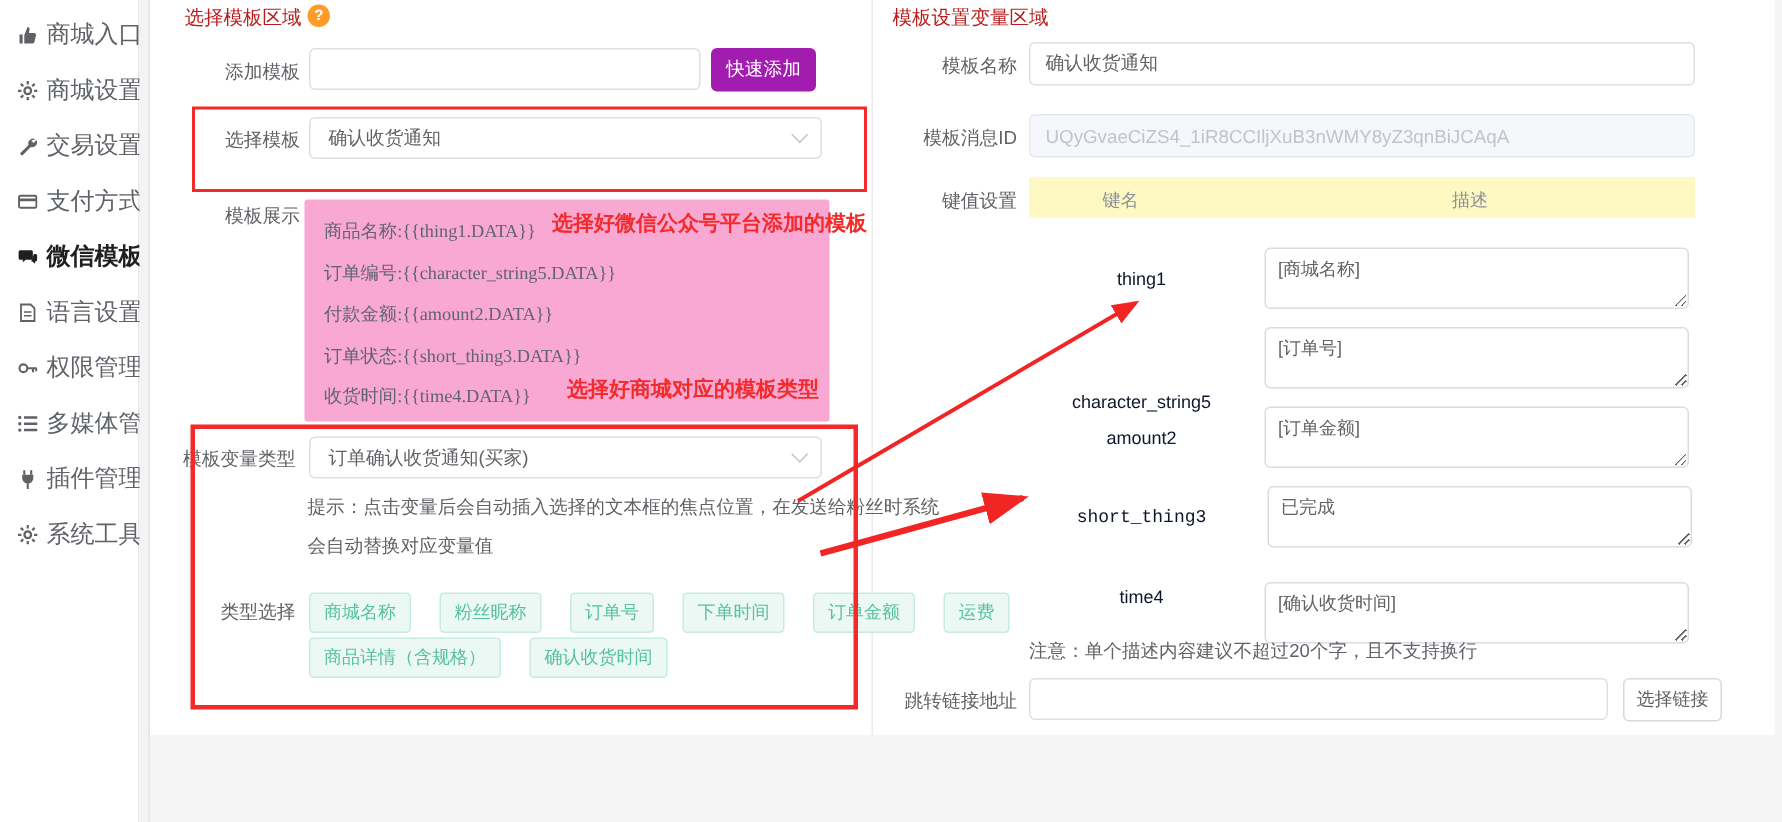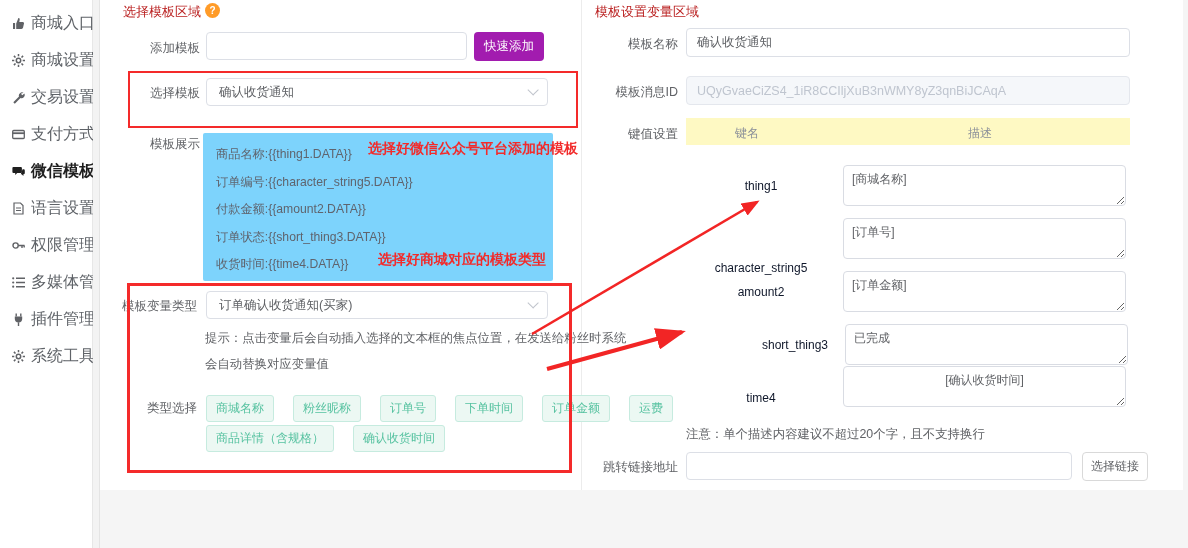--- a/index.html
+++ b/index.html
@@ -36,21 +36,21 @@
                transform:rotate(45deg) translateY(-3px); }
 
   .btn-green { background:#a21caf; color:#fff; border:none; border-radius:4px; font-size:12.5px;
                display:flex; align-items:center; justify-content:center; cursor:pointer; font-family:Liberation Mono, monospace; }
   .btn-plain { background:#fff; color:#606266; border:1px solid #d9d9d9; border-radius:4px; font-size:12px;
                display:flex; align-items:center; justify-content:center; cursor:pointer; font-family:inherit; }
 
   .help-badge { width:15px; height:15px; border-radius:50%; background:#ff9b28; color:#fff; font-size:10px;
                 font-weight:bold; display:flex; align-items:center; justify-content:center; }
 
-  #display-box { background:#7dd3fc; border-radius:2px; padding:8px 0 0 13px; }
+  #display-box { background:#f9a8d4; border-radius:2px; padding:8px 0 0 13px;font-family:Liberation Serif, serif; }
   .tpl-line { height:27.5px; line-height:27.5px; font-size:12.2px; color:#5f646e; white-space:nowrap; }
 
   .hint-text { font-size:12.4px; color:#606266; white-space:nowrap; }
 
   .tag-row { display:inline-flex; gap:19px; }
   .tag { background:#ecf8f3; border:1px solid #c6ebdf; color:#56c2a0; border-radius:3px;
          font-size:12px; padding:4px 9px; white-space:nowrap; cursor:pointer; }
 
   #kv-header { background:#fef9c3; }
   .kv-col { position:absolute; top:7px; width:60px; text-align:center; font-size:12px; color:#8a8f99; }
@@ -231,25 +231,25 @@
 
 <div class="abs kv-key" style="left:686px; top:179px;">thing1</div>
 <textarea class="abs kv-desc" style="left: 843px; top: 165px;">[商城名称]</textarea>
 
 <div class="abs kv-key" style="left:686px; top:232px;margin-top:29px;">character_string5</div>
 <textarea class="abs kv-desc" style="left: 843px; top: 218px;">[订单号]</textarea>
 
 <div class="abs kv-key" style="left:686px; top:285px;">amount2</div>
 <textarea class="abs kv-desc" style="left: 843px; top: 271px;">[订单金额]</textarea>
 
-<div class="abs kv-key" style="left:720px; top:338px;">short_thing3</div>
+<div class="abs kv-key" style="left:686px; top:338px;font-family:Liberation Mono, monospace;">short_thing3</div>
 <textarea class="abs kv-desc" style="left: 845px; top: 324px;">已完成</textarea>
 
 <div class="abs kv-key" style="left:686px; top:391px;">time4</div>
-<textarea class="abs kv-desc" style="left: 843px; top: 366px; text-align: center;">[确认收货时间]</textarea>
+<textarea class="abs kv-desc" style="left: 843px; top: 388px;">[确认收货时间]</textarea>
 
 <div class="abs hint-text" style="left:686px; top:426px;">注意：单个描述内容建议不超过20个字，且不支持换行</div>
 
 <div class="abs frm-label" style="left:560px; top:459px; width:118px;">跳转链接地址</div>
 <input class="abs inp" style="left: 686px; top: 452px; width: 386px; height: 28px;" value="">
 <button class="abs btn-plain" style="left:1082px; top:452px; width:66px; height:29px;">选择链接</button>
 
 <div class="abs red-box" style="left:128px; top:71px; width:450px; height:57px;"></div>
 <div class="abs red-box" style="left:127px; top:283px; width:445px; height:190px; border-width:3px;"></div>
 

